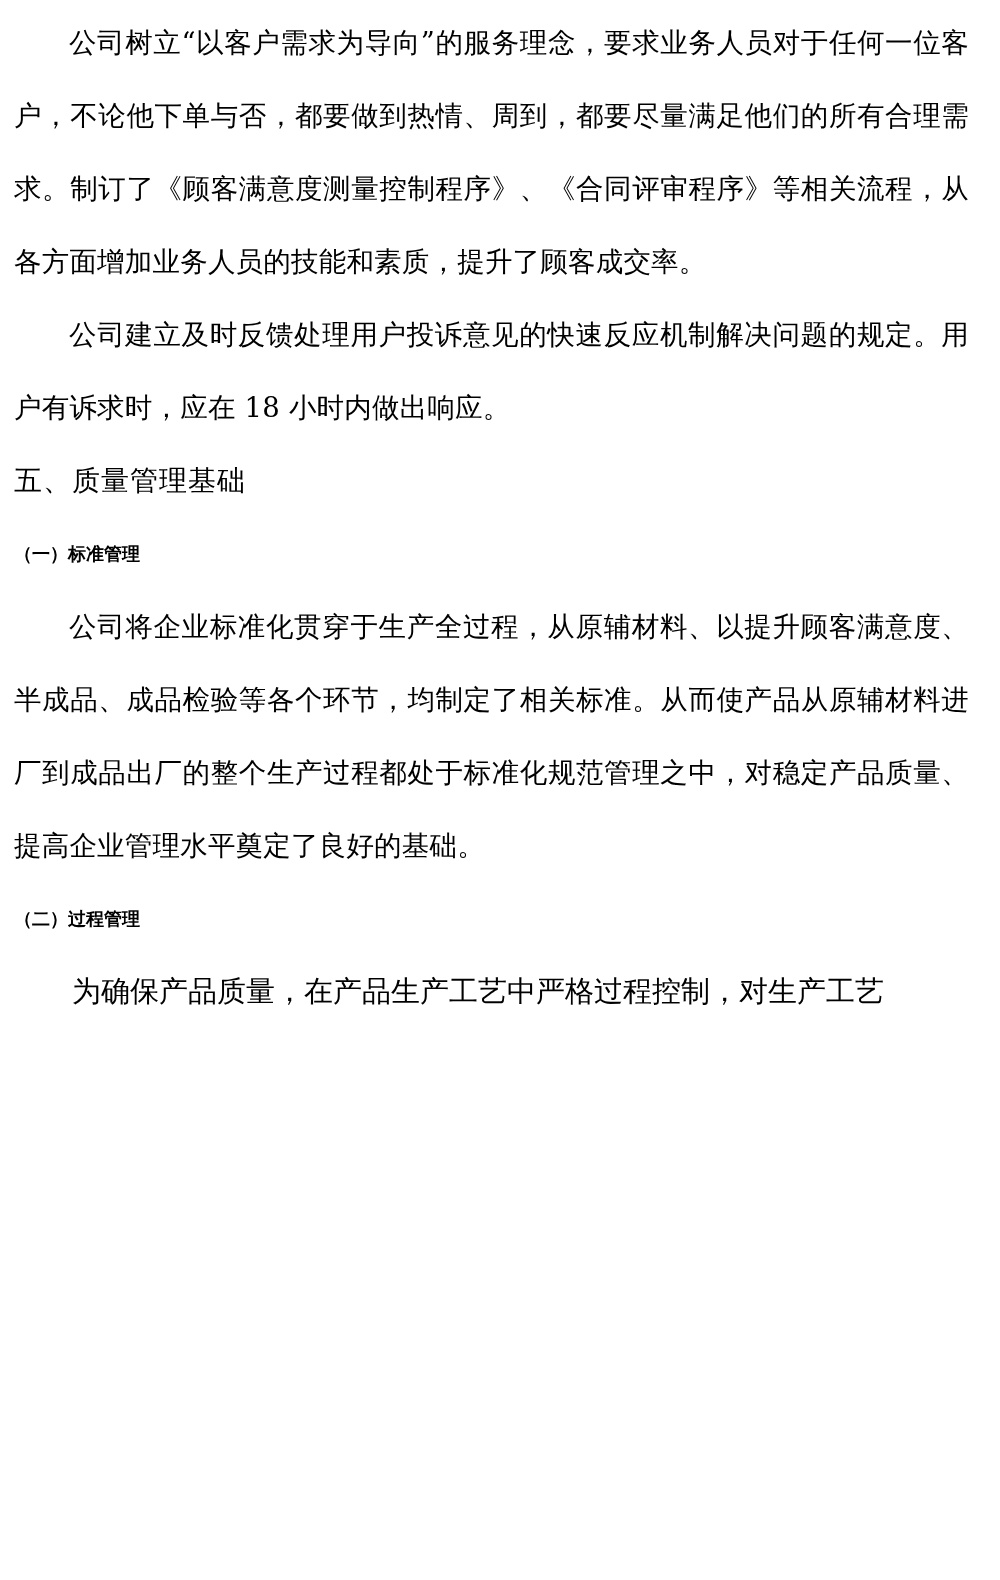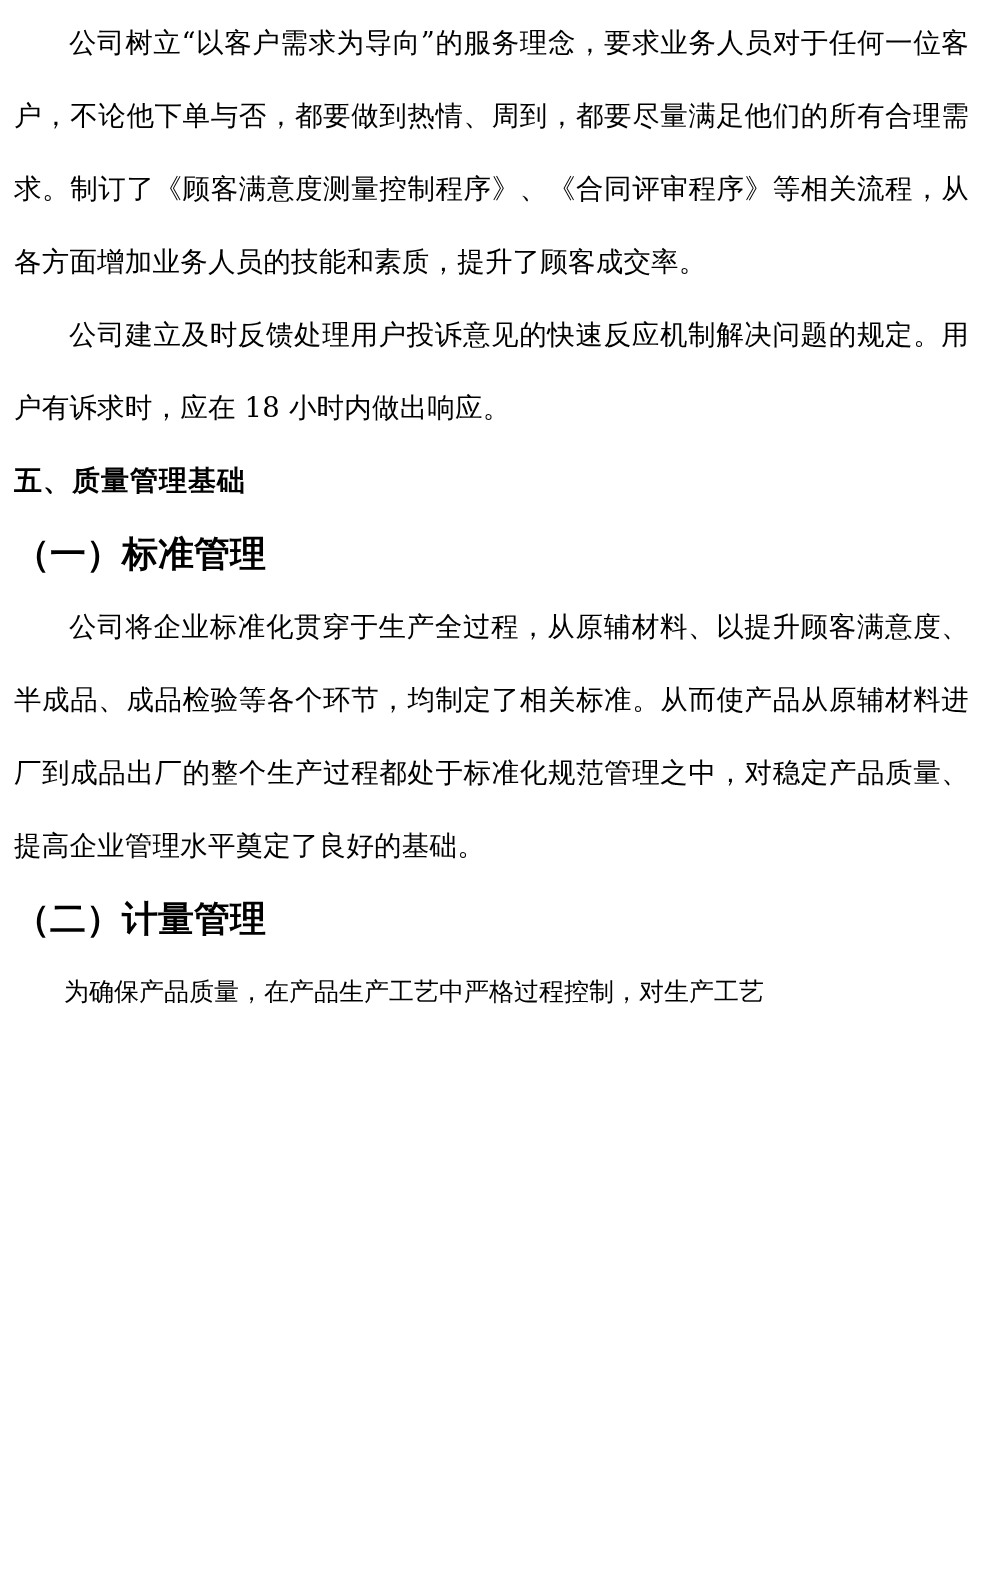--- a/index.html
+++ b/index.html
@@ -28,42 +28,42 @@
     letter-spacing: 0.2px;
     margin: 0;
     white-space: pre-wrap;
   }
   .indent {
     text-indent: 2em;
   }
   .heading {
     font-size: 28px;
     line-height: 73px;
-    font-weight: bold;
+    font-weight: normal;
     margin: 0;
     letter-spacing: 1px;
   }
   .subheading {
-    font-size: 36px;
+    font-size: 18px;
     line-height: 73px;
     margin: 0;
   }
   .last-line {
-    font-size: 25px;
+    font-size: 29px;
     line-height: 73px;
     text-indent: 2em;
     margin: 0;
     white-space: nowrap;
     overflow: hidden;
   }
 </style>
 </head>
 <body>
 
 <div class="page">
   <p class="para indent">公司树立“以客户需求为导向”的服务理念，要求业务人员对于任何一位客户，不论他下单与否，都要做到热情、周到，都要尽量满足他们的所有合理需求。制订了《顾客满意度测量控制程序》、《合同评审程序》等相关流程，从各方面增加业务人员的技能和素质，提升了顾客成交率。</p>
   <p class="para indent">公司建立及时反馈处理用户投诉意见的快速反应机制解决问题的规定。用户有诉求时，应在 18 小时内做出响应。</p>
   <h2 class="heading">五、质量管理基础</h2>
   <h3 class="subheading">（一）标准管理</h3>
   <p class="para indent">公司将企业标准化贯穿于生产全过程，从原辅材料、以提升顾客满意度、半成品、成品检验等各个环节，均制定了相关标准。从而使产品从原辅材料进厂到成品出厂的整个生产过程都处于标准化规范管理之中，对稳定产品质量、提高企业管理水平奠定了良好的基础。</p>
-  <h3 class="subheading">（二）计量管理</h3>
+  <h3 class="subheading">（二）过程管理</h3>
   <p class="last-line">为确保产品质量，在产品生产工艺中严格过程控制，对生产工艺</p>
 </div>
 
 </body></html>

